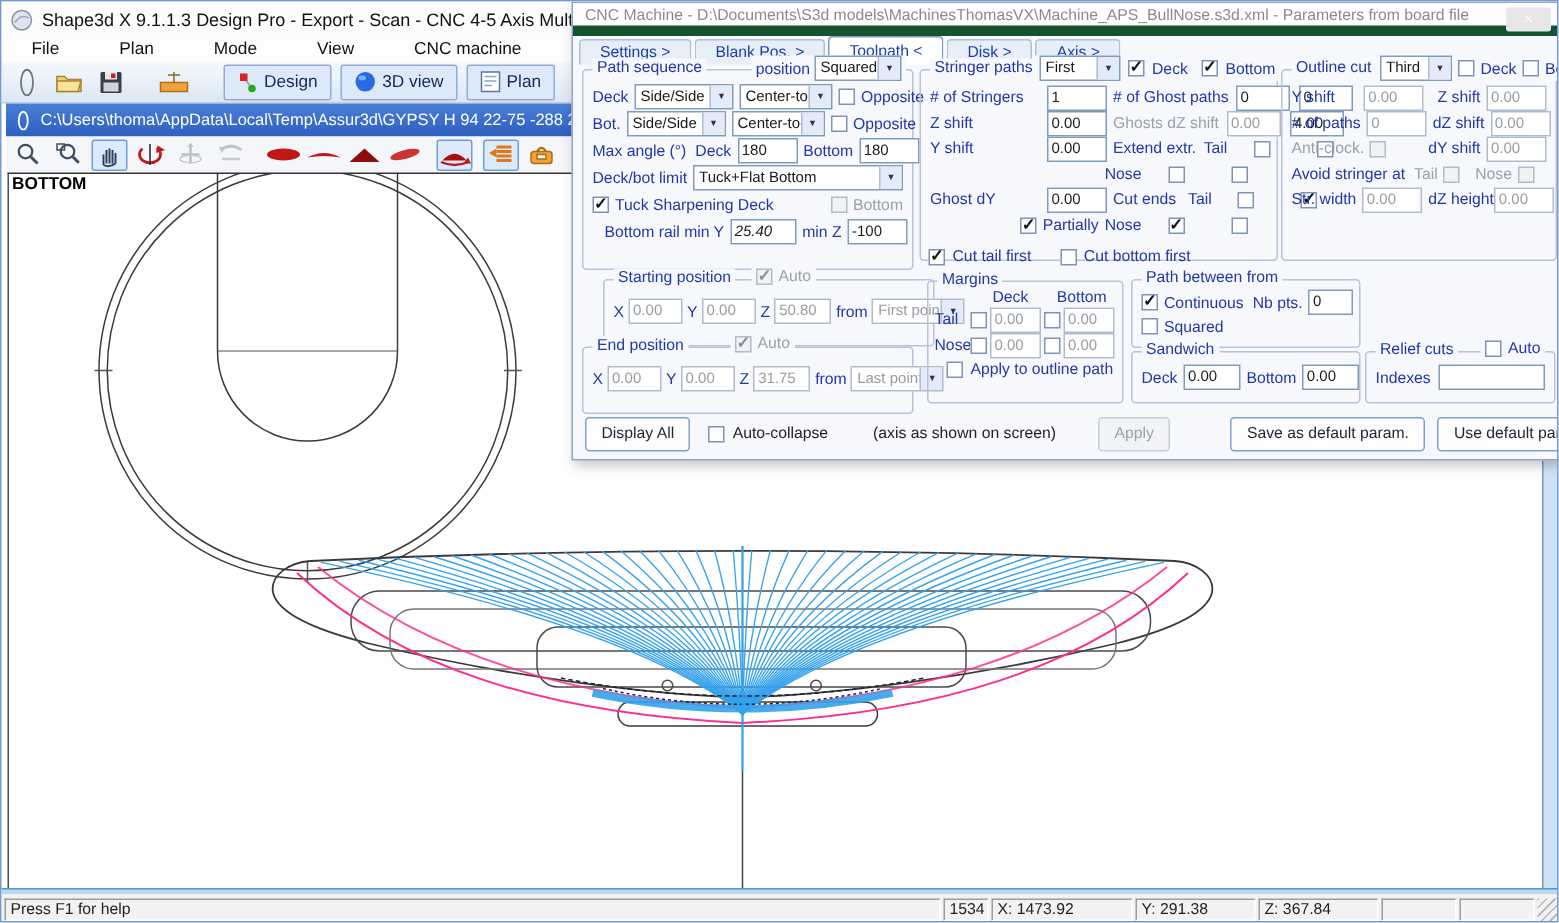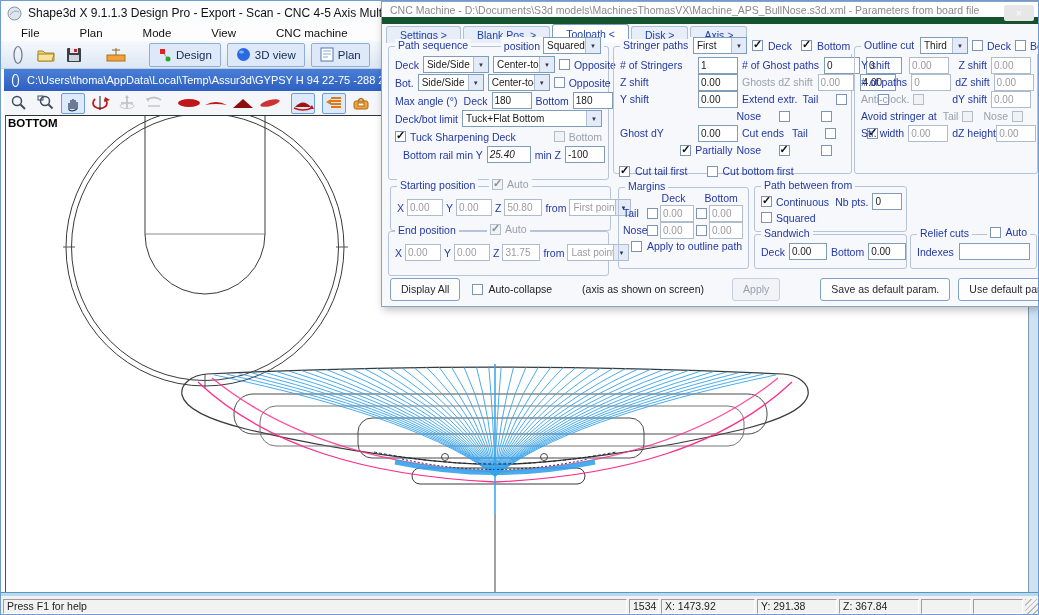--- a/index.html
+++ b/index.html
@@ -592,21 +592,21 @@
     </div>
   </div>
 
   <div style="position:absolute;left:237px;top:163px;display:flex;align-items:flex-end;gap:5px">
     <span class="cb on"></span>
     <span class="lb">Cut tail first</span>
     <span class="cb" style="margin-left:14px"></span>
     <span class="lb">Cut bottom first</span>
   </div>
 
-  <div class="grp" style="left:8px;top:184px;width:219px;height:43px">
+  <div class="grp" style="left:20px;top:184px;width:219px;height:43px">
     <span class="legend">Starting position</span>
     <span class="legend" style="left:98px;display:flex;gap:4px;align-items:center;top:-9px">
       <span class="cb dis on"></span>
       <span class="lb dis">Auto</span>
     </span>
     <div class="row" style="margin-top:12px;gap:3px">
       <span class="lb">X</span>
       <span class="inp dis" style="width:30px">0.00</span>
       <span class="lb">Y</span>
       <span class="inp dis" style="width:30px">0.00</span>

